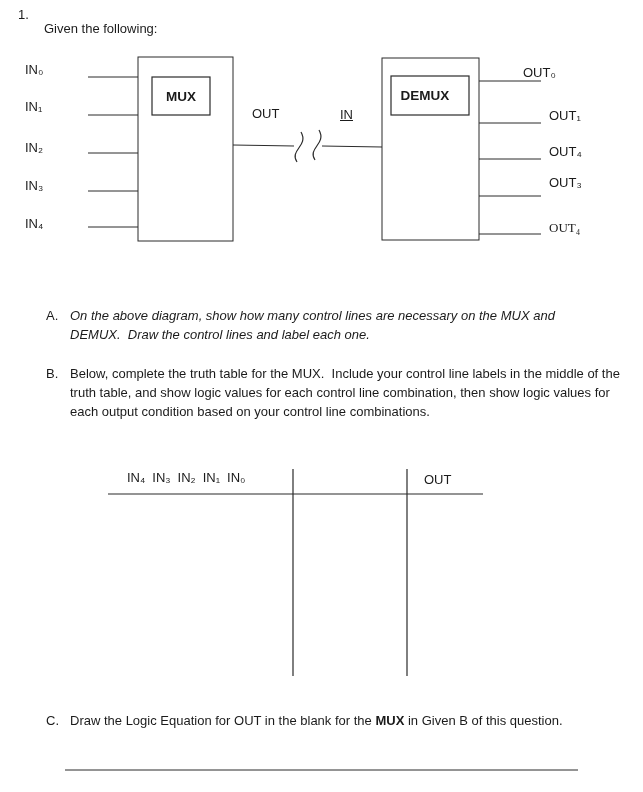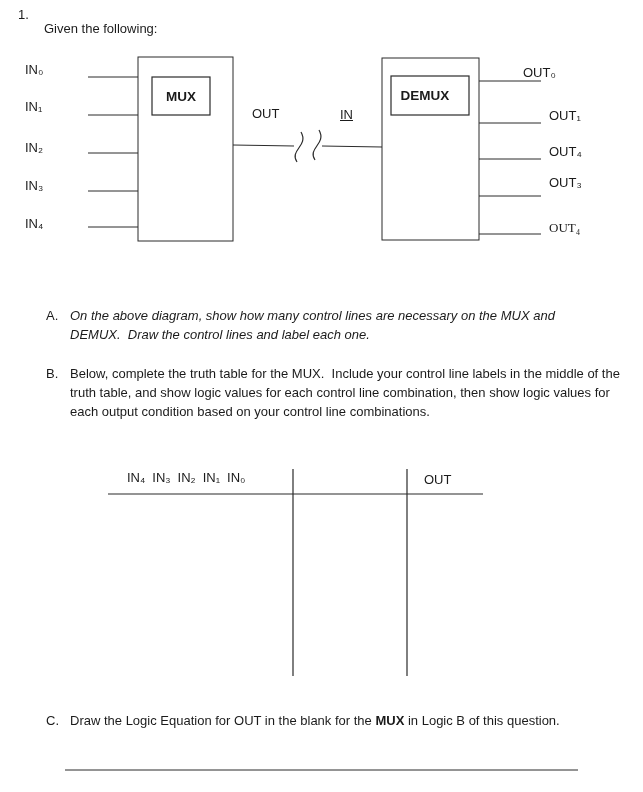--- a/index.html
+++ b/index.html
@@ -95,16 +95,16 @@
     <span>IN₄</span>
     <span>IN₃</span>
     <span>IN₂</span>
     <span>IN₁</span>
     <span>IN₀</span>
   </div>
   <div class="abs label" style="left:424px; top:472px;">OUT</div>
 
   <div class="q" style="left:46px; top:711px;">
     <span class="q-letter">C.</span>
-    <div class="q-text" style="width:560px;"><span>Draw the Logic Equation for OUT in the blank for the </span><b>MUX</b><span> in Logic B of this question.</span></div>
+    <div class="q-text" style="width:560px;"><span>Draw the Logic Equation for OUT in the blank for the </span><b>MUX</b><span> in Given B of this question.</span></div>
   </div>
 
 </div>
 
 </body></html>

